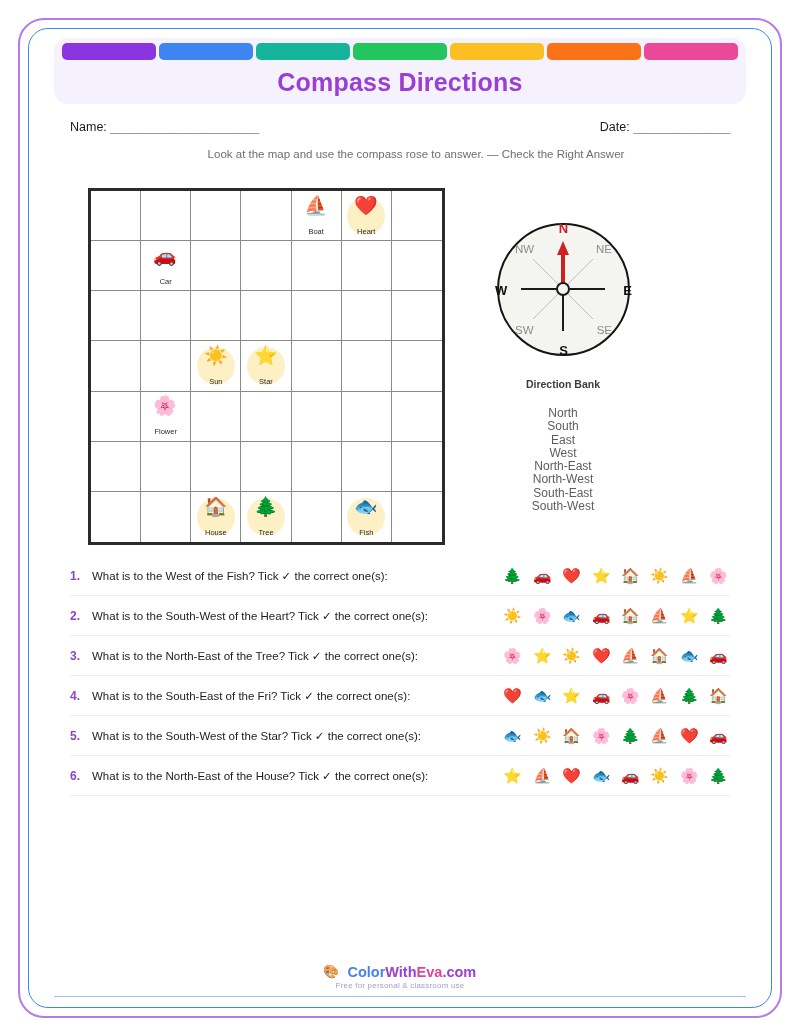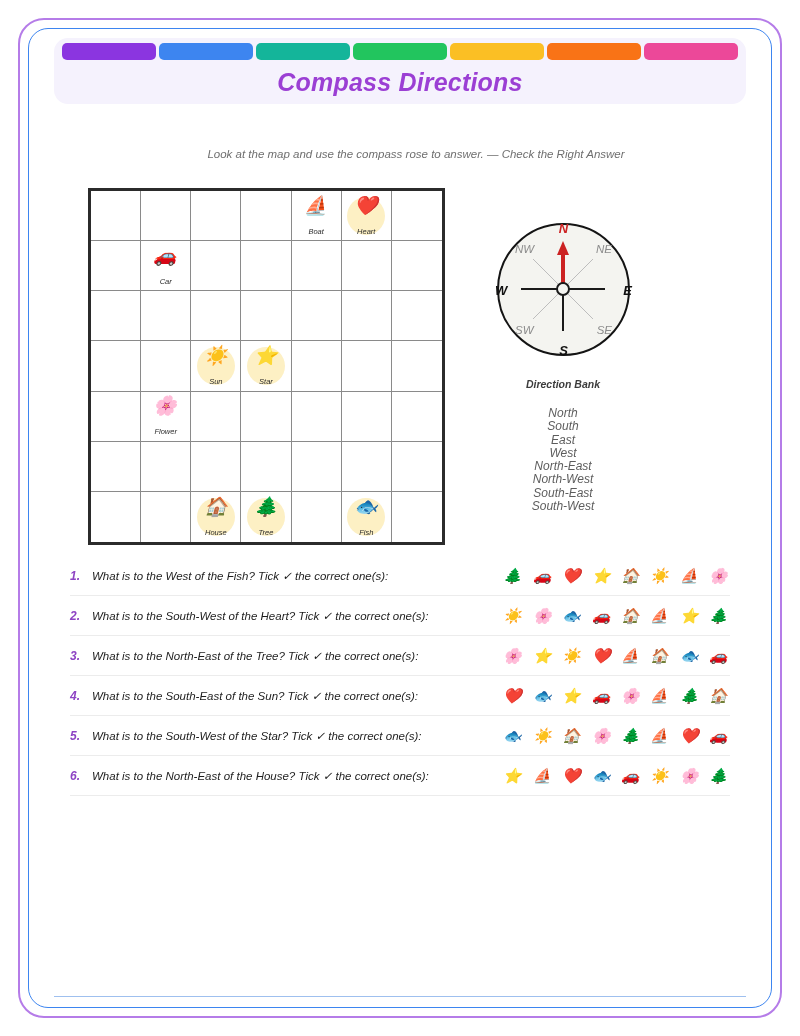--- a/index.html
+++ b/index.html
@@ -6,21 +6,20 @@
   html, body {
     margin: 0; padding: 0;
     width: 800px; height: 1036px;
     background: #ffffff;
     font-family: "Liberation Sans", sans-serif;
   }
   #page {
     position: relative;
     width: 800px; height: 1036px;
     background: #ffffff;
-    font-style: italic;
   }
   
   .border-outer {
     position: absolute;
     left: 18px; top: 18px;
     width: 764px; height: 1000px;
     border: 2px solid #b57ce8;
     border-radius: 26px;
     pointer-events: none;
   }
@@ -259,20 +258,30 @@
       <span style="background: rgb(139, 53, 224);"></span>
       <span style="background: rgb(61, 133, 240);"></span>
       <span style="background: rgb(20, 181, 154);"></span>
       <span style="background: rgb(34, 197, 94);"></span>
       <span style="background: rgb(251, 191, 36);"></span>
       <span style="background: rgb(249, 115, 22);"></span>
       <span style="background: rgb(236, 72, 153);"></span>
     </div>
   <div class="title">Compass Directions</div>
 
+  <div class="namedate">
+    <div class="nd-left">
+      <span>Name:</span>
+      <span class="ruleline">_______________________</span>
+    </div>
+    <div class="nd-right">
+      <span>Date:</span>
+      <span class="ruleline">_______________</span>
+    </div>
+  </div>
 
   <div class="instruction">Look at the map and use the compass rose to answer. — Check the Right Answer</div>
 
   <div class="grid-wrap">
     <div class="grid" id="map-grid">
         <div class="cell"></div>
         <div class="cell"></div>
         <div class="cell"></div>
         <div class="cell"></div>
         <div class="cell">
@@ -440,21 +449,21 @@
           <span class="opt">☀️</span>
           <span class="opt">❤️</span>
           <span class="opt">⛵</span>
           <span class="opt">🏠</span>
           <span class="opt">🐟</span>
           <span class="opt">🚗</span>
         </div>
       </div>
       <div class="qrow">
         <div class="qnum">4.</div>
-        <div class="qtext">What is to the South-East of the Sun?  Tick ✓ the correct one(s):</div>
+        <div class="qtext">What is to the South-East of the Fri?  Tick ✓ the correct one(s):</div>
         <div class="opts">
           <span class="opt">❤️</span>
           <span class="opt">🐟</span>
           <span class="opt">⭐</span>
           <span class="opt">🚗</span>
           <span class="opt">🌸</span>
           <span class="opt">⛵</span>
           <span class="opt">🌲</span>
           <span class="opt">🏠</span>
         </div>
@@ -482,15 +491,22 @@
           <span class="opt">❤️</span>
           <span class="opt">🐟</span>
           <span class="opt">🚗</span>
           <span class="opt">☀️</span>
           <span class="opt">🌸</span>
           <span class="opt">🌲</span>
         </div>
       </div>
     </div>
 
+  <div class="footer">
+    <div>
+      <span class="fpal">🎨</span>
+      <span class="fbrand"><span class="c1">Color</span><span class="c2">With</span><span class="c3">Eva</span><span class="c4">.com</span></span>
+    </div>
+    <div class="ftag">Free for personal &amp; classroom use</div>
+  </div>
   <div class="fline"></div>
 
 </div>
 
 </body></html>

